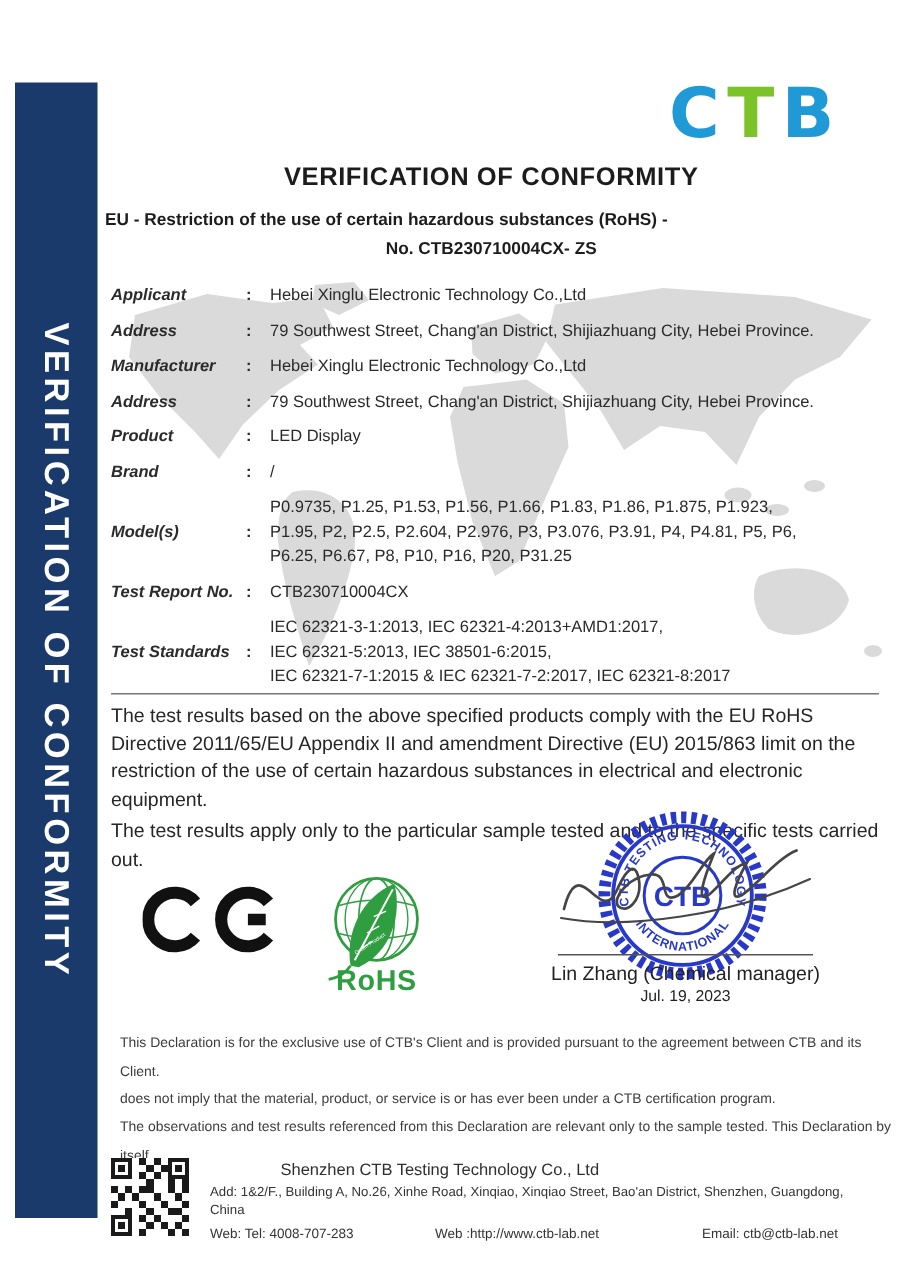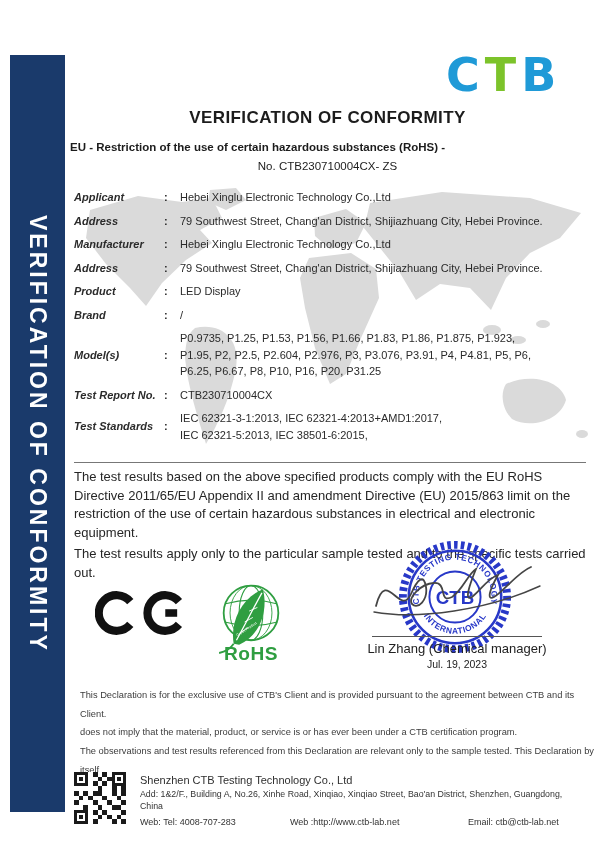--- a/index.html
+++ b/index.html
@@ -20,21 +20,21 @@
 
   
   .map{position:absolute;left:60px;top:188px;width:540px;height:290px;}
 
   
   .title{position:absolute;top:108px;left:70px;width:515px;text-align:center;
          font-size:17px;font-weight:bold;letter-spacing:.4px;color:#1c1c1c;}
   .sub1{position:absolute;top:141px;left:70px;width:515px;text-align:left;
         font-size:11.5px;font-weight:bold;color:#1c1c1c;}
   .sub2{position:absolute;top:160px;left:70px;width:515px;text-align:center;
-        font-size:11.5px;font-weight:normal;color:#1c1c1c;}
+        font-size:11.5px;font-weight:bold;color:#1c1c1c;}
 
   
   .fields{position:absolute;top:189px;left:74px;width:514px;}
   .frow{display:flex;align-items:center;margin-bottom:7px;font-size:11px;line-height:16.5px;}
   .flabel{width:90px;font-weight:bold;color:#2b2b2b;flex:none;font-style:italic;}
   .fcolon{width:16px;font-weight:bold;color:#2b2b2b;flex:none;}
   .fvalue{flex:1;color:#2a2a2a;}
 
   .rule{position:absolute;top:462px;left:74px;width:512px;height:1px;background:#777;}
 
@@ -55,21 +55,21 @@
   .sigdate{position:absolute;top:658px;left:357px;width:200px;text-align:center;
            font-size:10.5px;color:#222;}
 
   .disclaimer{position:absolute;top:686px;left:56px;width:522px;font-size:9.3px;
               line-height:18.7px;color:#3c3c3c;margin-left:24px;}
 
   
   .footer{position:absolute;top:772px;left:74px;width:512px;display:flex;}
   .qr{flex:none;width:52px;height:52px;}
   .fcol{margin-left:14px;flex:1;}
-  .fcompany{font-size:11px;color:#2f2f2f;margin-top:2px;}
+  .fcompany{font-size:11px;color:#2f2f2f;margin-top:2px;margin-left:47px;}
   .faddr{font-size:8.8px;color:#333;margin-top:3px;line-height:11.5px;}
   .fcontact{display:flex;margin-top:5px;font-size:9px;color:#333;}
   .fcontact .tel{width:150px;flex:none;}
   .fcontact .web{width:178px;flex:none;}
 </style>
 </head>
 <body>
 
 <div class="page">
 
@@ -145,20 +145,21 @@
       <div class="flabel">Test Report No.</div>
       <div class="fcolon">:</div>
       <div class="fvalue">CTB230710004CX</div>
     </div>
     <div class="frow">
       <div class="flabel">Test Standards</div>
       <div class="fcolon">:</div>
       <div class="fvalue">
         <div>IEC 62321-3-1:2013, IEC 62321-4:2013+AMD1:2017,</div>
         <div>IEC 62321-5:2013, IEC 38501-6:2015,</div>
+        <div>IEC 62321-7-1:2015 &amp; IEC 62321-7-2:2017, IEC 62321-8:2017</div>
       </div>
     </div>
   </div>
 
   <div class="rule"></div>
 
   <div class="statement">
     <div class="p1">The test results based on the above specified products comply with the EU RoHS Directive 2011/65/EU Appendix II and amendment Directive (EU) 2015/863 limit on the restriction of the use of certain hazardous substances in electrical and electronic equipment.</div>
     <div class="p2">The test results apply only to the particular sample tested and to the specific tests carried out.</div>
   </div>

